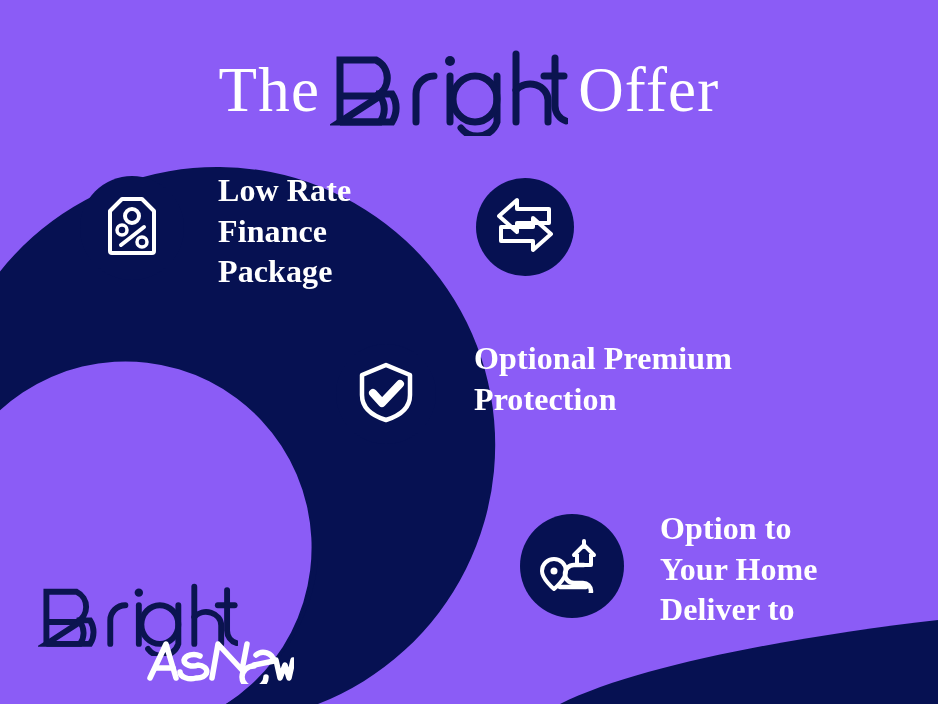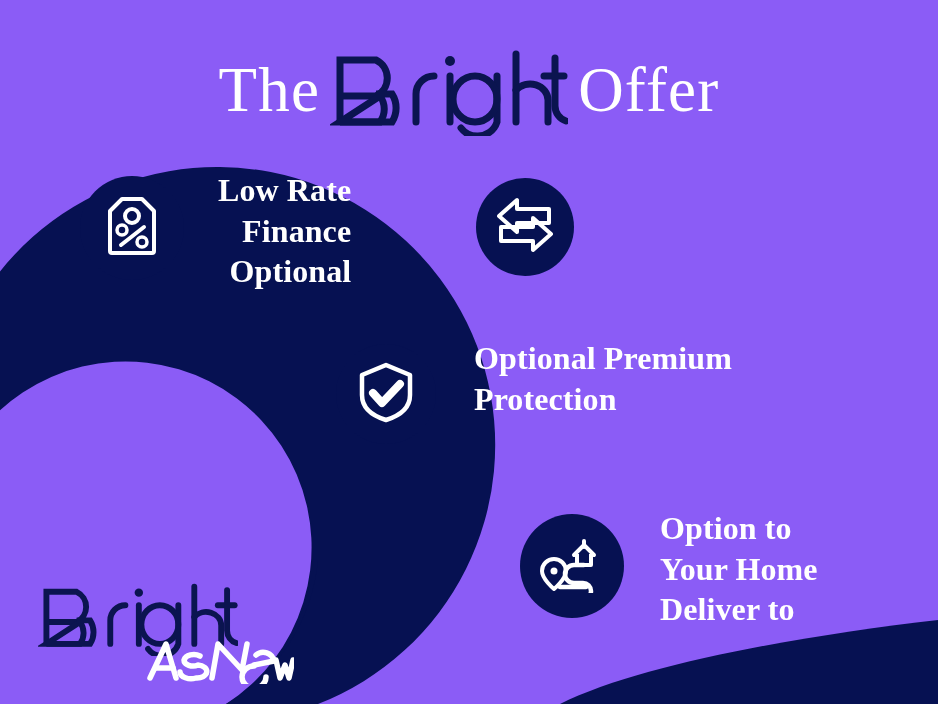--- a/index.html
+++ b/index.html
@@ -74,21 +74,21 @@
     font-weight: bold;
     color: #ffffff;
     line-height: 1.27;
     letter-spacing: 0.1px;
   }
   .feature-text span { display: block; }
 
   
   #feature-finance  { top: 176px; left: 80px; }
   #feature-finance  .feature-badge { width: 104px; height: 104px; }
-  #feature-finance  .feature-text  { margin-left: 34px; margin-top: -6px; text-align: right; }
+  #feature-finance  .feature-text  { margin-left: 34px; margin-top: -6px; }
 
   #feature-exchange { top: 178px; left: 476px; }
   #feature-exchange .feature-badge { width: 98px; height: 98px; }
   #feature-exchange .feature-text  { margin-left: 34px; margin-top: -6px; }
 
   #feature-protection { top: 344px; left: 336px; }
   #feature-protection .feature-badge { width: 100px; height: 100px; }
   #feature-protection .feature-text  { margin-left: 38px; margin-top: -6px; }
 
   #feature-delivery { top: 514px; left: 520px; justify-content: flex-end; }
@@ -156,21 +156,21 @@
           <circle cx="28" cy="21" r="7" fill="none" stroke="#ffffff" stroke-width="4"></circle>
           <line x1="17" y1="50" x2="40" y2="32" stroke="#ffffff" stroke-width="4" stroke-linecap="round"></line>
           <circle cx="18" cy="35" r="5" fill="none" stroke="#ffffff" stroke-width="3.5"></circle>
           <circle cx="38" cy="47" r="5" fill="none" stroke="#ffffff" stroke-width="3.5"></circle>
         </svg>
       </span>
     </div>
     <div class="feature-text">
       <span>Low Rate</span>
       <span>Finance</span>
-      <span>Optional</span>
+      <span>Package</span>
     </div>
   </div>
 
   <div class="feature" id="feature-exchange">
     <div class="feature-badge">
       <span>
         <svg width="60" height="58" viewBox="0 0 60 58" aria-hidden="true">
           <path d="M22 4 L22 13 L54 13 L54 27 L22 27 L22 36 L4 20 Z" fill="none" stroke="#ffffff" stroke-width="4" stroke-linejoin="round"></path>
           <path d="M38 22 L56 38 L38 54 L38 45 L6 45 L6 31 L38 31 Z" fill="none" stroke="#ffffff" stroke-width="4" stroke-linejoin="round"></path>
         </svg>

